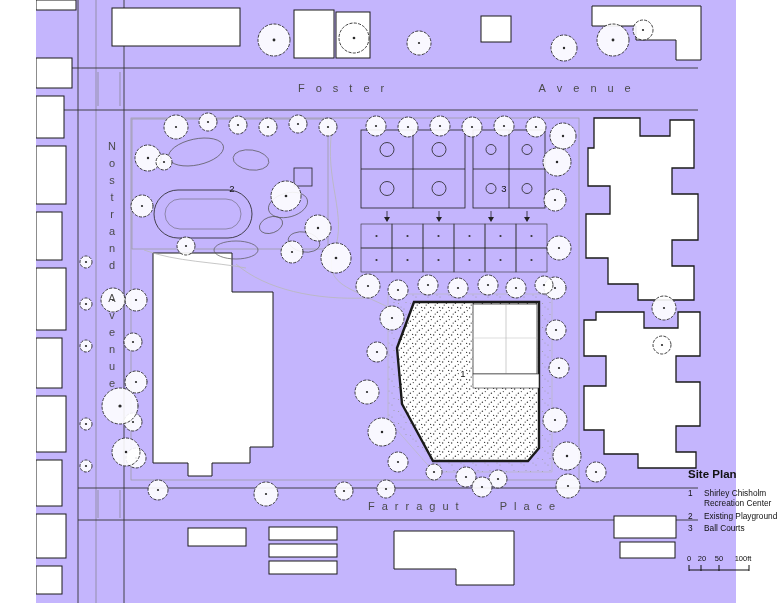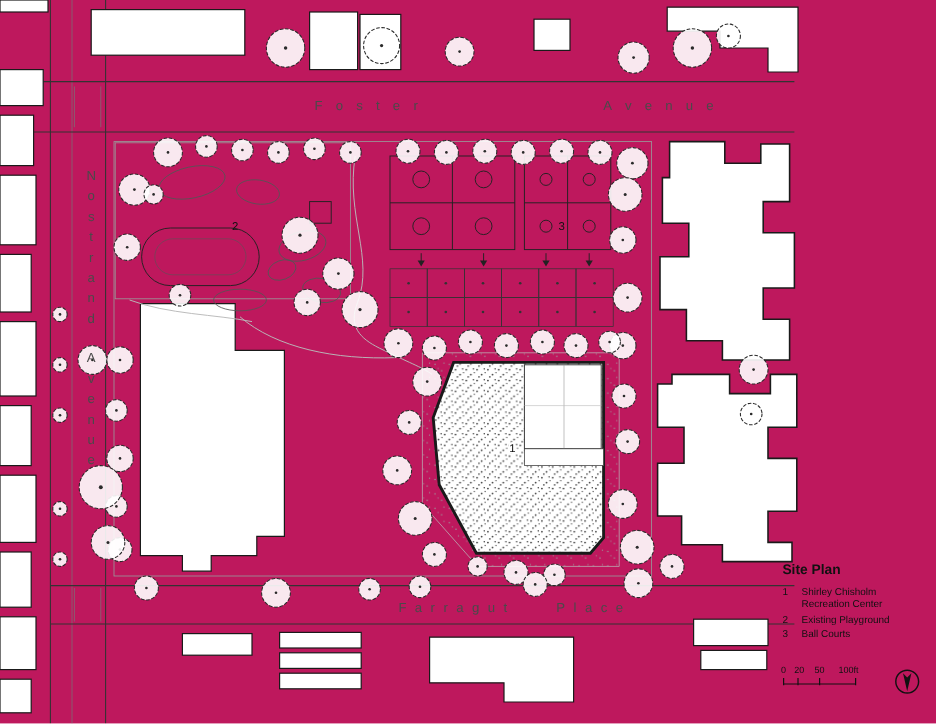--- a/index.html
+++ b/index.html
@@ -1,17 +1,17 @@
 <!DOCTYPE html>
 <html><head>
 <meta charset="utf-8">
 <style>
   html,body{margin:0;padding:0;background:#fff;}
   body{width:780px;height:603px;overflow:hidden;}
-  .canvas{position:relative;width:780px;height:603px;background:#be185d;font-family:"Liberation Sans","DejaVu Sans",sans-serif;}
+  .canvas{position:relative;width:700px;height:603px;background:#c4b5fd;font-family:"Liberation Sans","DejaVu Sans",sans-serif;margin-left:36px;}
   svg{display:block;}
   svg text{font-family:"Liberation Sans","DejaVu Sans",sans-serif;}
   .street-label{fill:#4a4a4a;font-size:11px;}
   .marker{fill:#111;font-size:9.5px;}
   .halo{stroke:#fff;stroke-width:3px;paint-order:stroke;}
   .legend-title{font-size:11.5px;font-weight:bold;fill:#111;}
   .legend-num{font-size:8.3px;fill:#111;}
   .legend-label{font-size:8.3px;fill:#111;}
   .scale-label{font-size:7.5px;fill:#111;}
   .bld{fill:#ffffff;stroke:#1a1a1a;stroke-width:1;}

